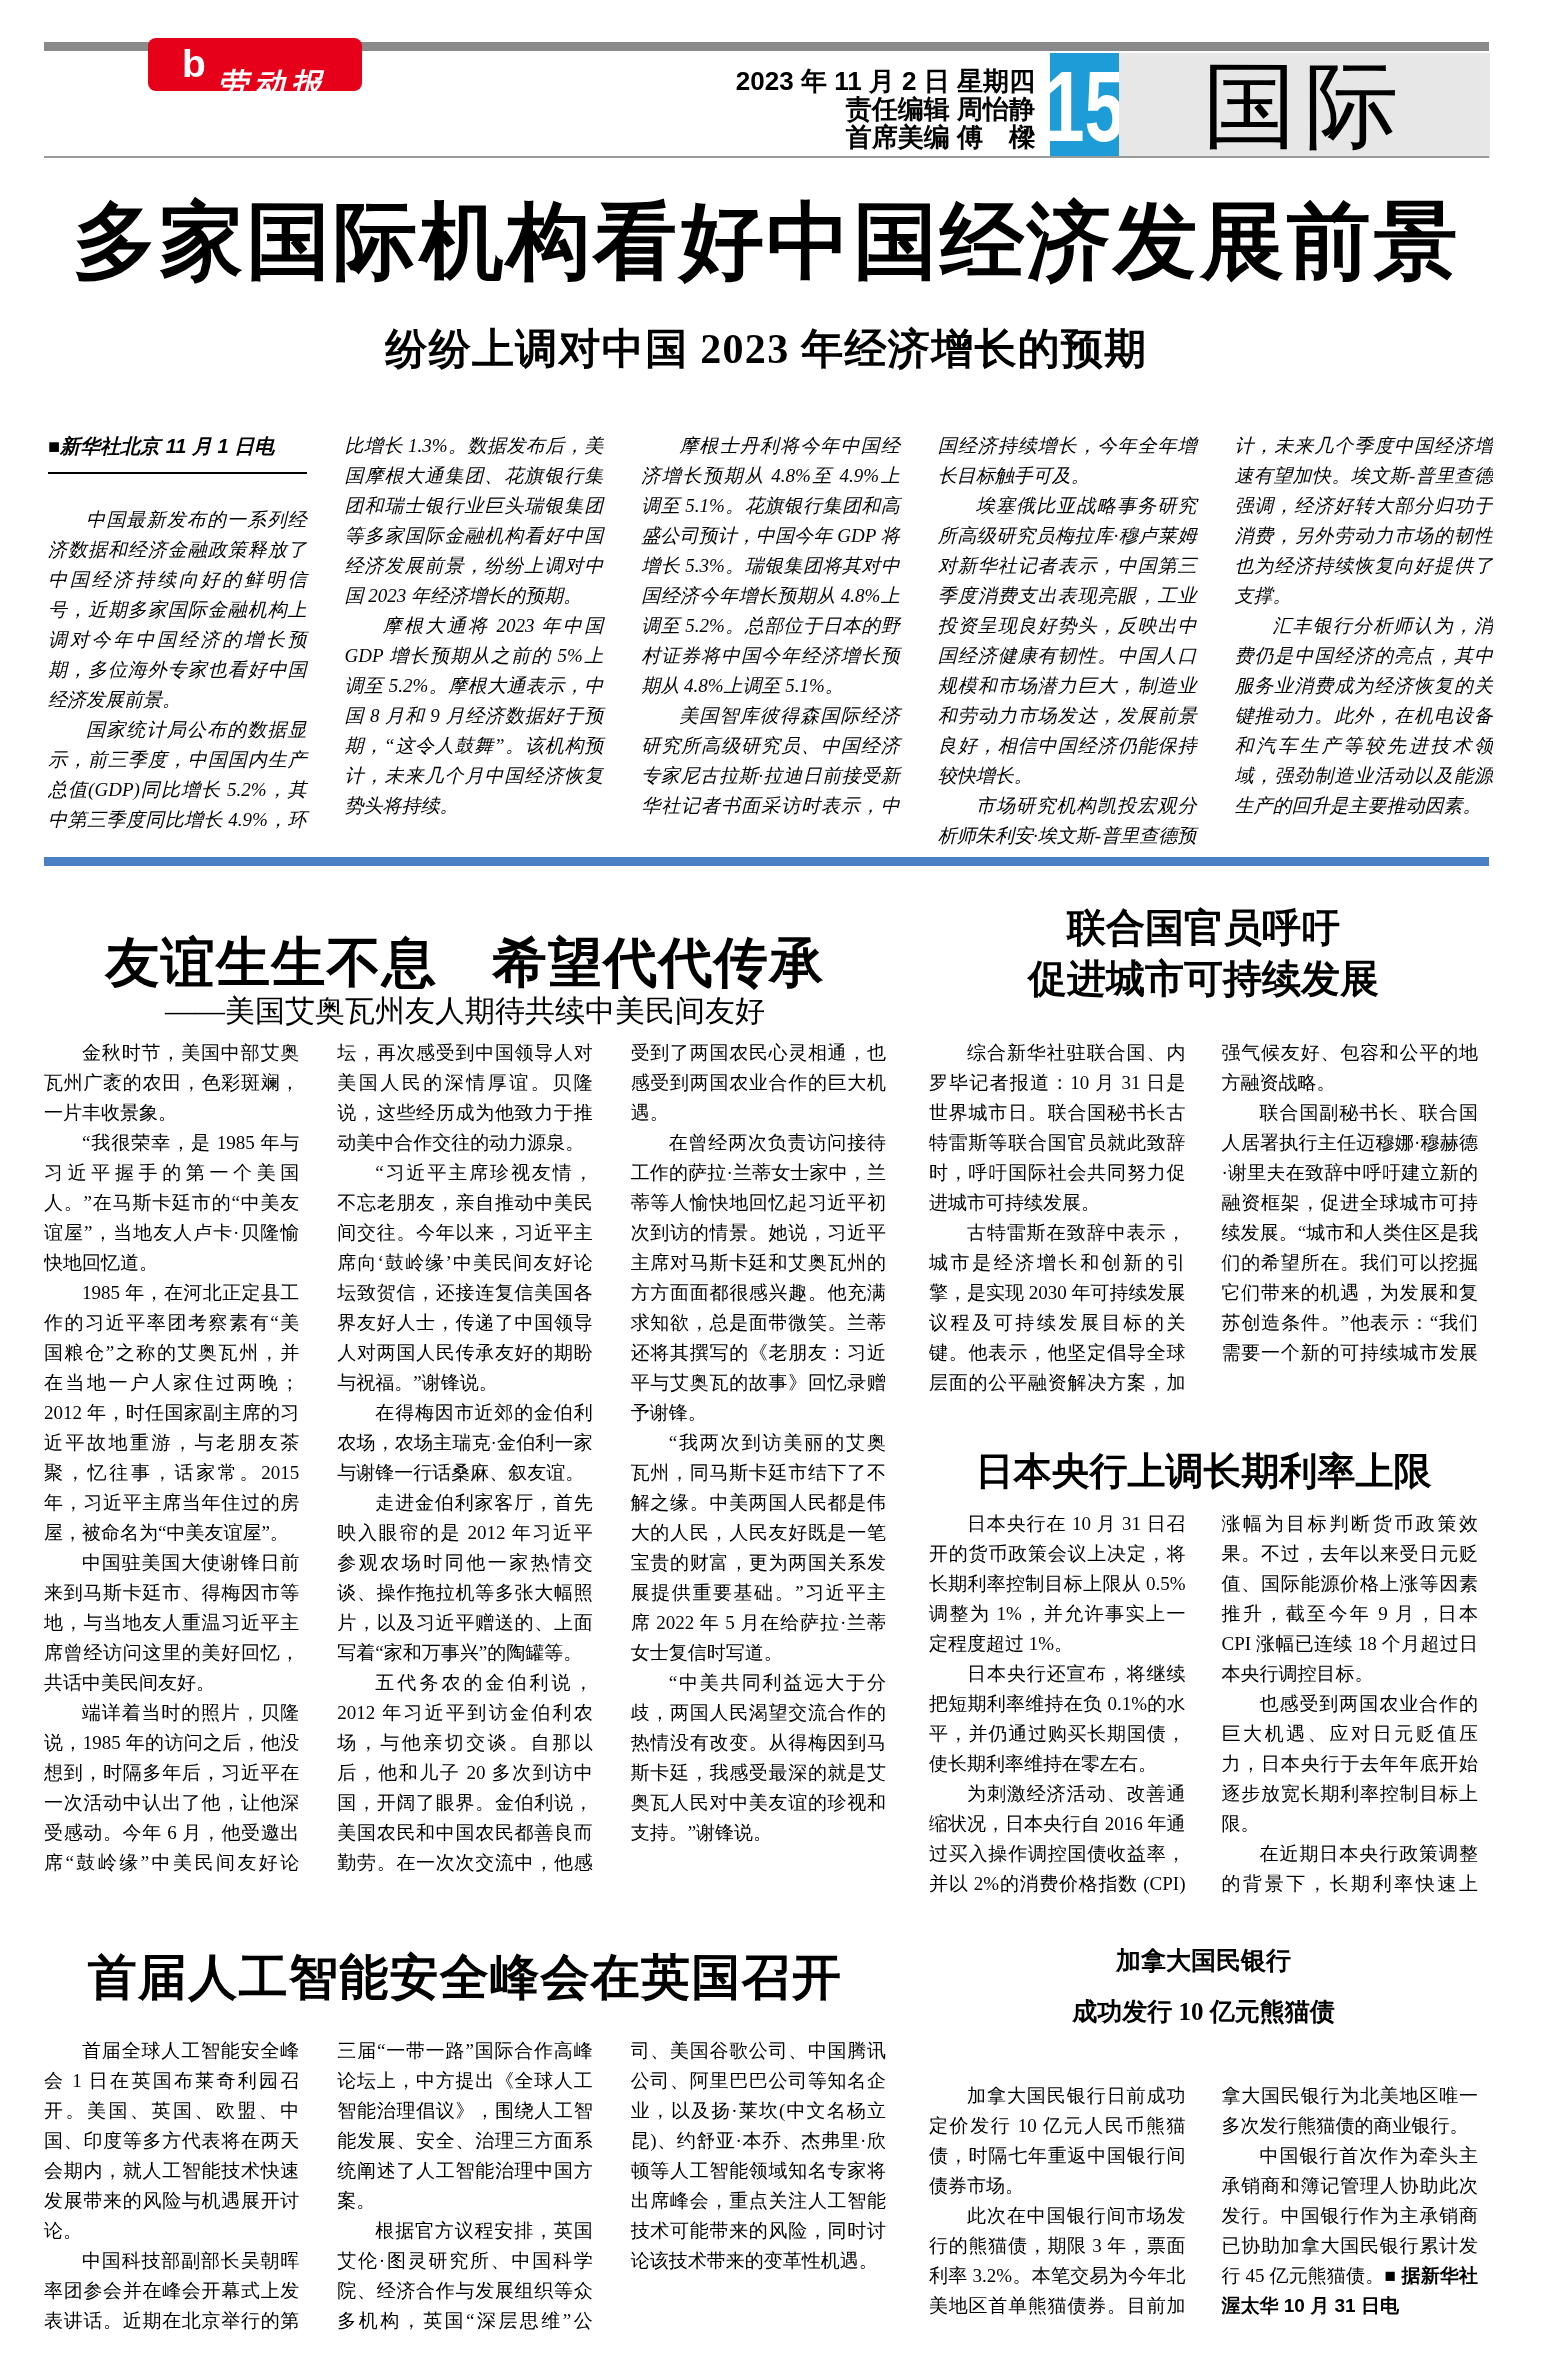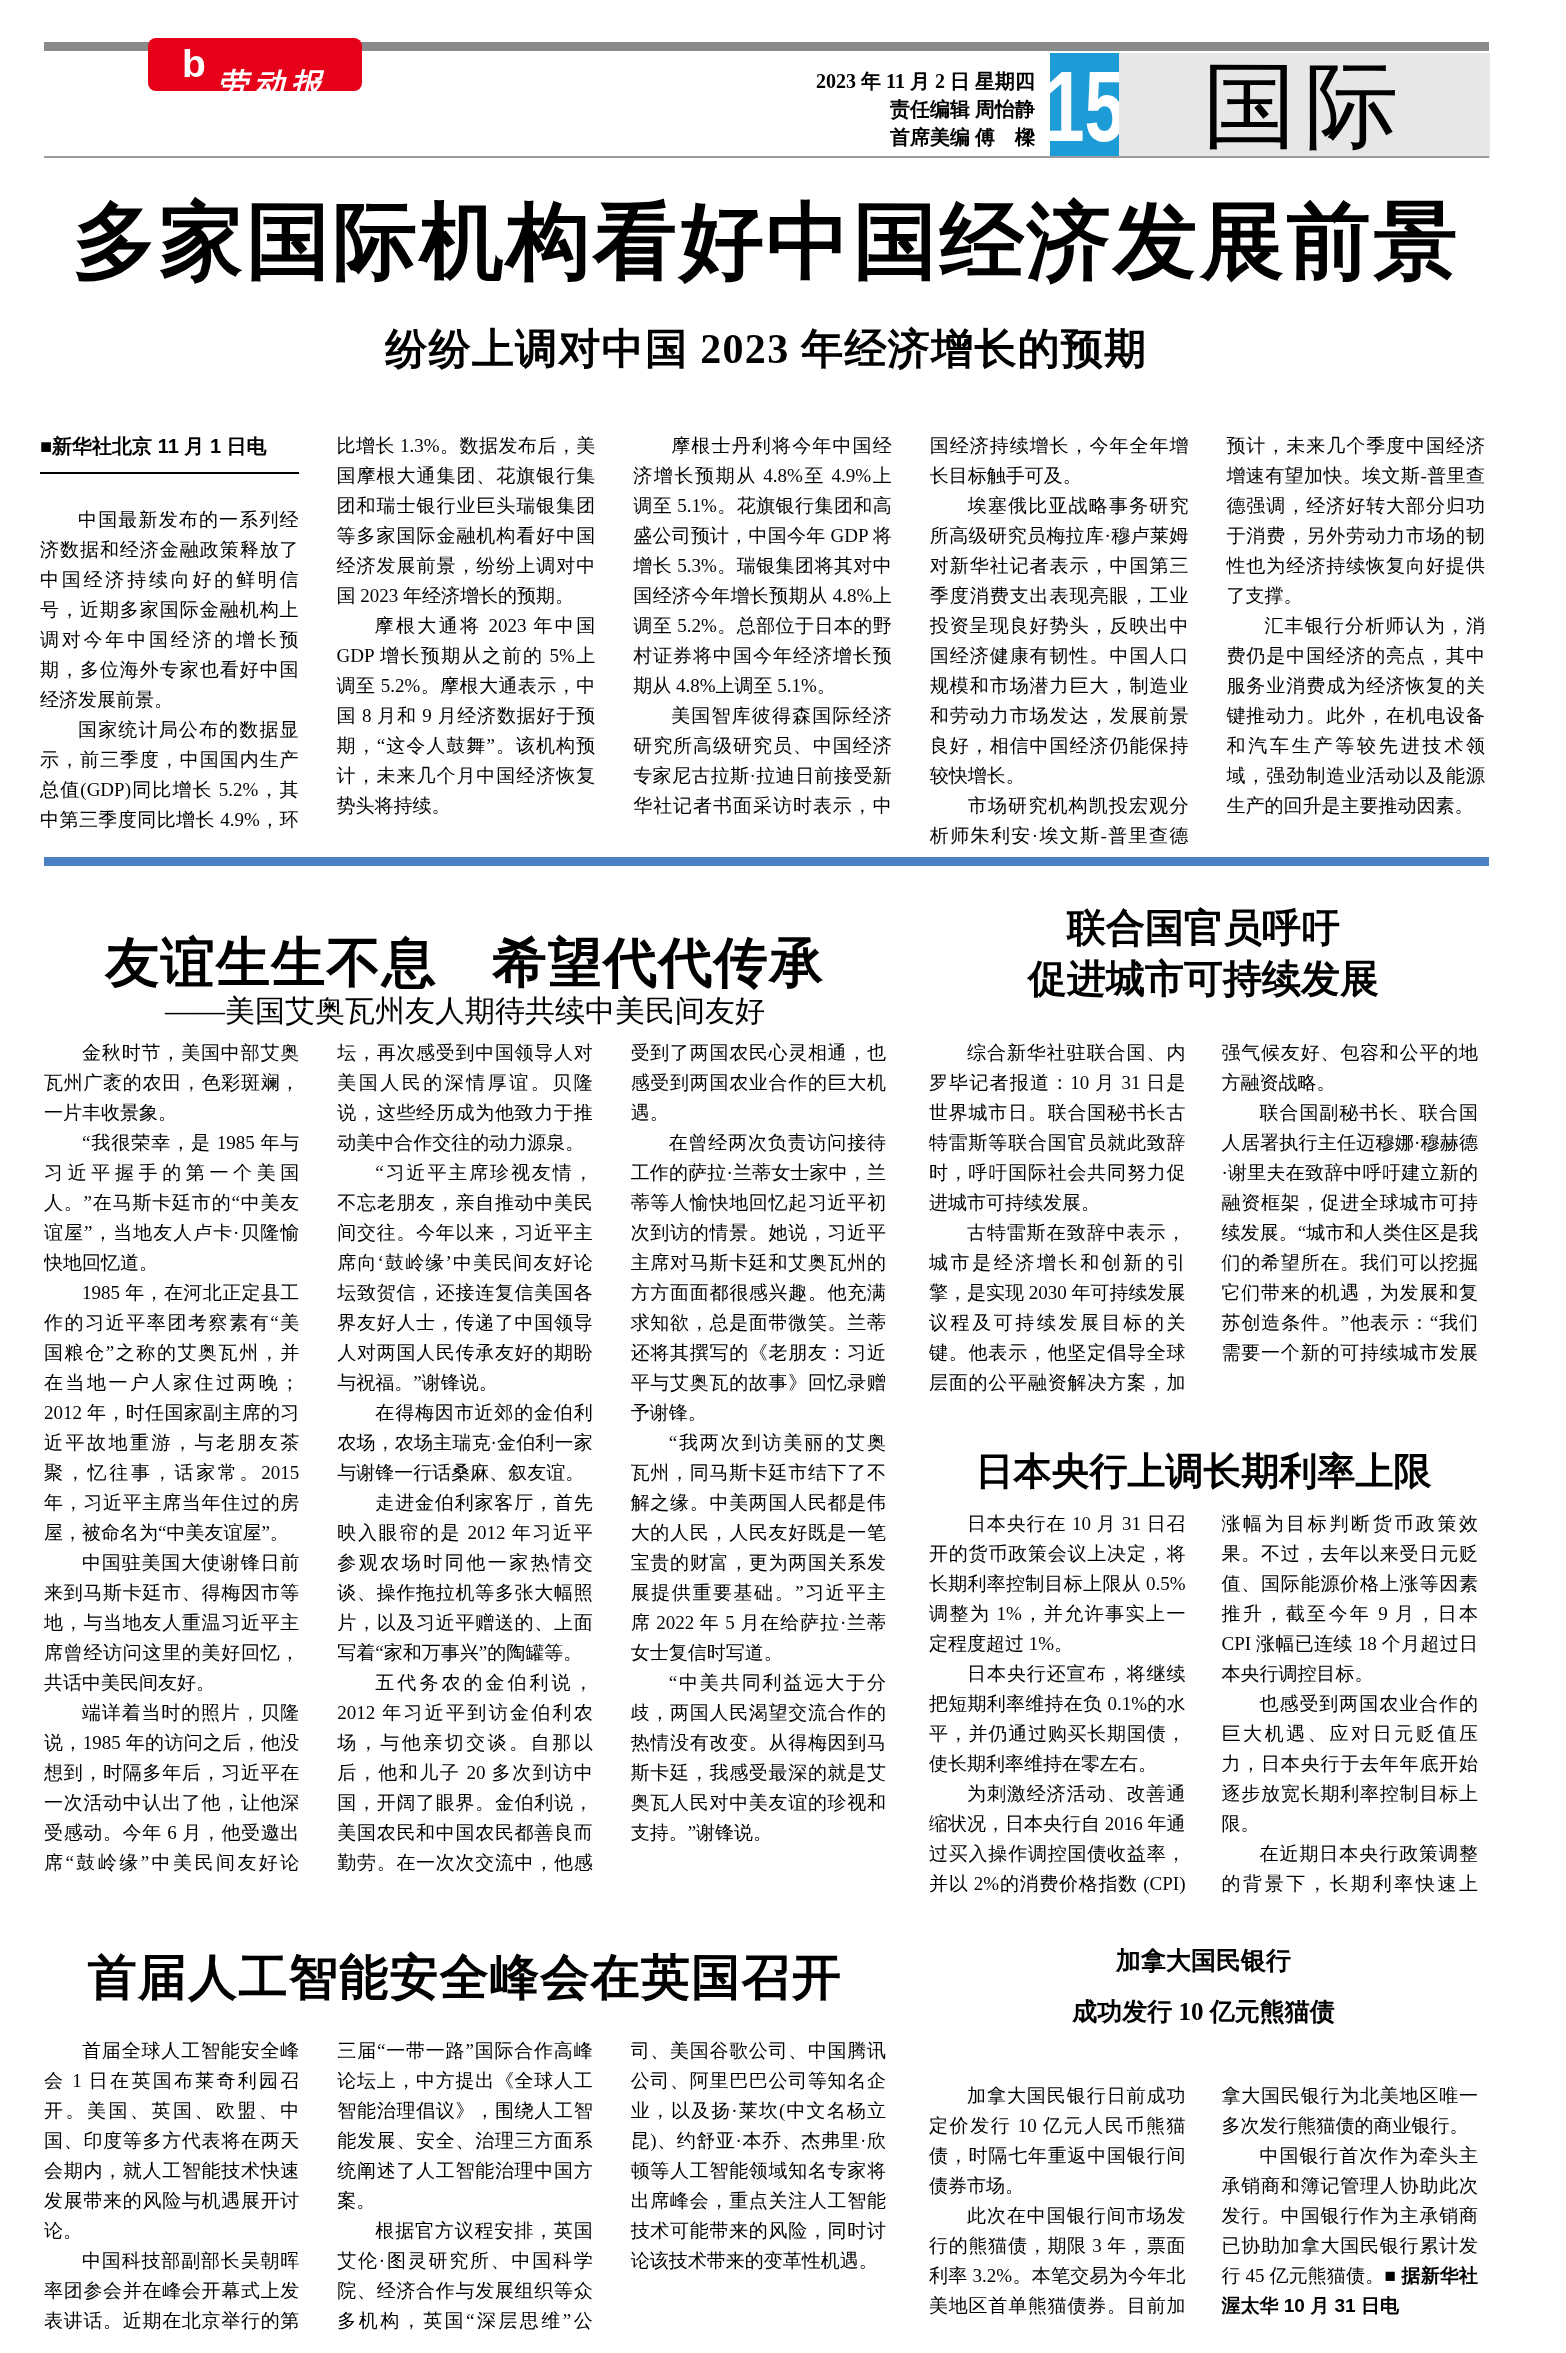--- a/index.html
+++ b/index.html
@@ -8,22 +8,22 @@
 
   
   .topbar{position:absolute;left:44px;top:42px;width:1445px;height:9.4px;background:#8a8a8a;}
   .logo{position:absolute;left:148px;top:38px;width:214px;height:53px;background:#e60019;
         border-radius:8px;display:flex;align-items:center;justify-content:center;gap:12px;}
   .logo-b{color:#fff;font-family:"Liberation Sans","DejaVu Sans",sans-serif;
           font-weight:bold;font-size:39px;line-height:1;transform:translateY(-1.3px);}
   .logo-text{color:#fff;font-family:"Liberation Sans","DejaVu Sans",sans-serif;
              font-weight:bold;font-style:italic;font-size:30px;letter-spacing:6.7px;margin-top:40px;}
   .issue-info{position:absolute;right:532px;top:67px;text-align:right;
-              font-family:Liberation Serif, serif;
-              font-size:20px;line-height:28px;font-weight:600;}
+              font-family:Liberation Sans, sans-serif;
+              font-size:26px;line-height:28px;font-weight:600;}
   .pagenum-box{position:absolute;left:1050px;top:53px;width:69px;height:105px;background:#1e9cd7;
                display:flex;align-items:center;justify-content:center;}
   .pagenum-box span{color:#fff;font-family:"Liberation Sans","DejaVu Sans",sans-serif;
                     font-weight:bold;font-size:100px;line-height:1;transform:scaleX(.72);}
   .section-box{position:absolute;left:1119px;top:53px;width:371px;height:105px;background:#e7e7e7;
                display:flex;align-items:center;justify-content:center;}
   .section-box span{font-family:"Liberation Sans","DejaVu Sans",sans-serif;
                     font-size:94px;letter-spacing:8px;line-height:1;}
   .header-rule{position:absolute;left:44px;top:156px;width:1445px;height:2px;background:#9a9a9a;}
 
@@ -38,21 +38,21 @@
                 font-size:30px;font-weight:400;}
   .h-un{left:929px;top:902px;width:549px;font-size:39px;line-height:51px;}
   .h-boj{left:929px;top:1446px;width:549px;font-size:38px;}
   .h-ai{left:44px;top:1945px;width:842px;font-size:49px;letter-spacing:1.3px;}
   .h-panda{left:929px;top:1935px;width:549px;font-size:25px;line-height:51px;}
 
   
   .body{position:absolute;font-size:19px;line-height:30px;text-align:justify;
         column-fill:auto;overflow:hidden;}
   .body p{margin:0;text-indent:2em;}
-  .lead-body{left:40px;top:431px;width:1445px;height:421px;column-count:5;column-gap:38px;}
+  .lead-body{left:48px;top:431px;width:1445px;height:421px;column-count:5;column-gap:38px;font-style:italic;}
   .friend-body{left:44px;top:1038px;width:842px;height:869px;column-count:3;column-gap:38px;}
   .un-body{left:929px;top:1038px;width:549px;height:377px;column-count:2;column-gap:36px;}
   .boj-body{left:929px;top:1509px;width:549px;height:392px;column-count:2;column-gap:36px;}
   .ai-body{left:44px;top:2036px;width:842px;height:317px;column-count:3;column-gap:38px;}
   .panda-body{left:929px;top:2081px;width:549px;height:271px;column-count:2;column-gap:36px;}
 
   .dateline-block{font-family:"Liberation Sans","DejaVu Sans",sans-serif;font-weight:bold;
                   font-size:20px;text-indent:0 !important;border-bottom:2px solid #000;
                   padding-bottom:10.8px;margin-bottom:31px !important;}
   .dateline-inline{font-family:"Liberation Sans","DejaVu Sans",sans-serif;font-weight:bold;}

